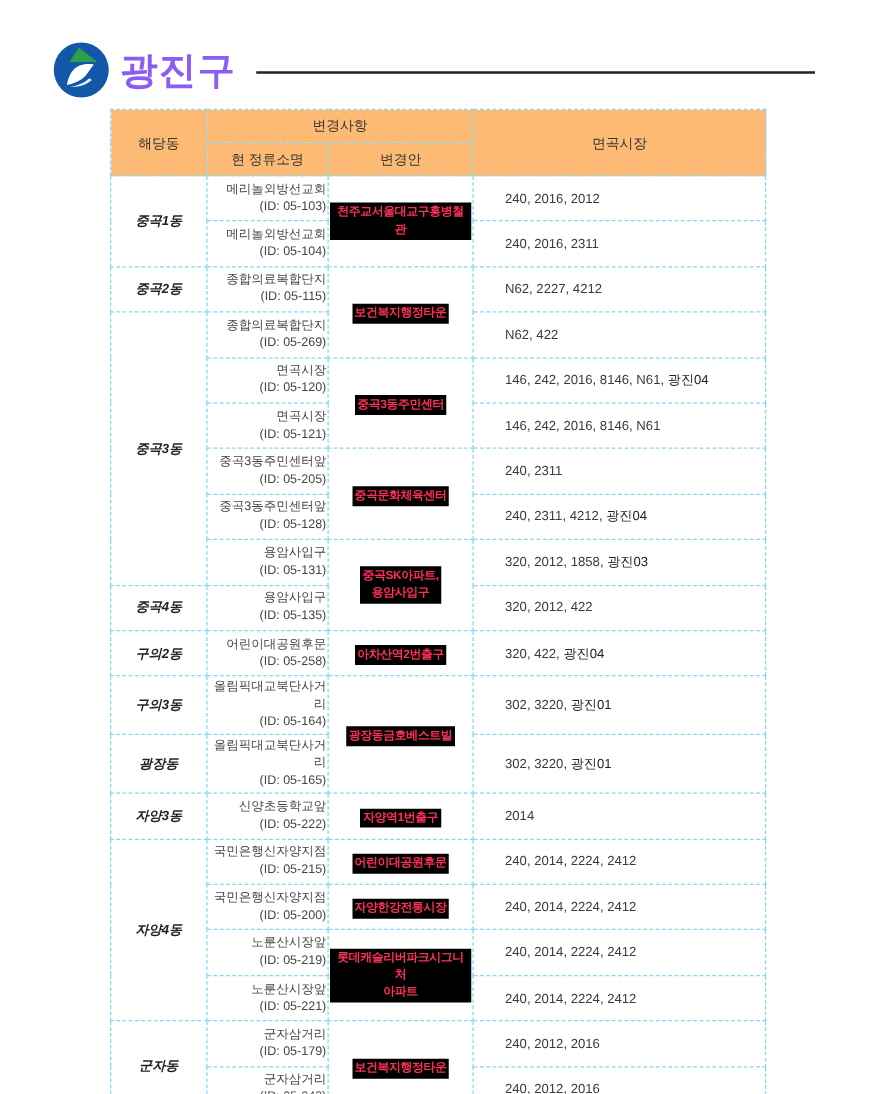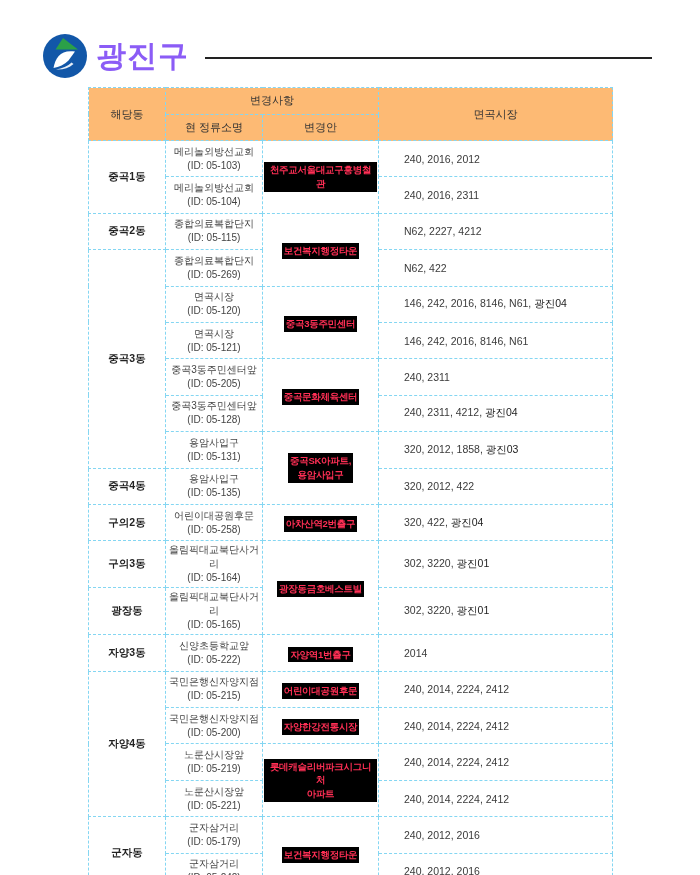--- a/index.html
+++ b/index.html
@@ -53,22 +53,22 @@
     vertical-align: middle;
     text-align: center;
   }
   .change-table thead tr { height: 26.5px; }
   .change-table th {
     background: #fdba74;
     font-size: 11px; font-weight: normal; color: #333;
   }
   .change-table tbody tr.body-row { height: 36.4px; }
 
-  td.dong-cell { font-weight: bold; font-size: 10.5px; color: #222; }
-  td.stop-cell { font-size: 10px; color: #444; line-height: 1.4; padding: 2px 1px; }
+  td.dong-cell { font-weight: bold; font-size: 10.5px; color: #222; font-style: italic; }
+  td.stop-cell { font-size: 10px; color: #444; line-height: 1.4; padding: 2px 1px; text-align: right; }
   td.proposal-cell { padding: 1px; }
   .hl {
     display: inline-block;
     background: #000000;
     color: #ff2f55;
     font-weight: bold;
     font-size: 9.5px;
     letter-spacing: -0.3px;
     line-height: 1.45;
     white-space: pre-line;

